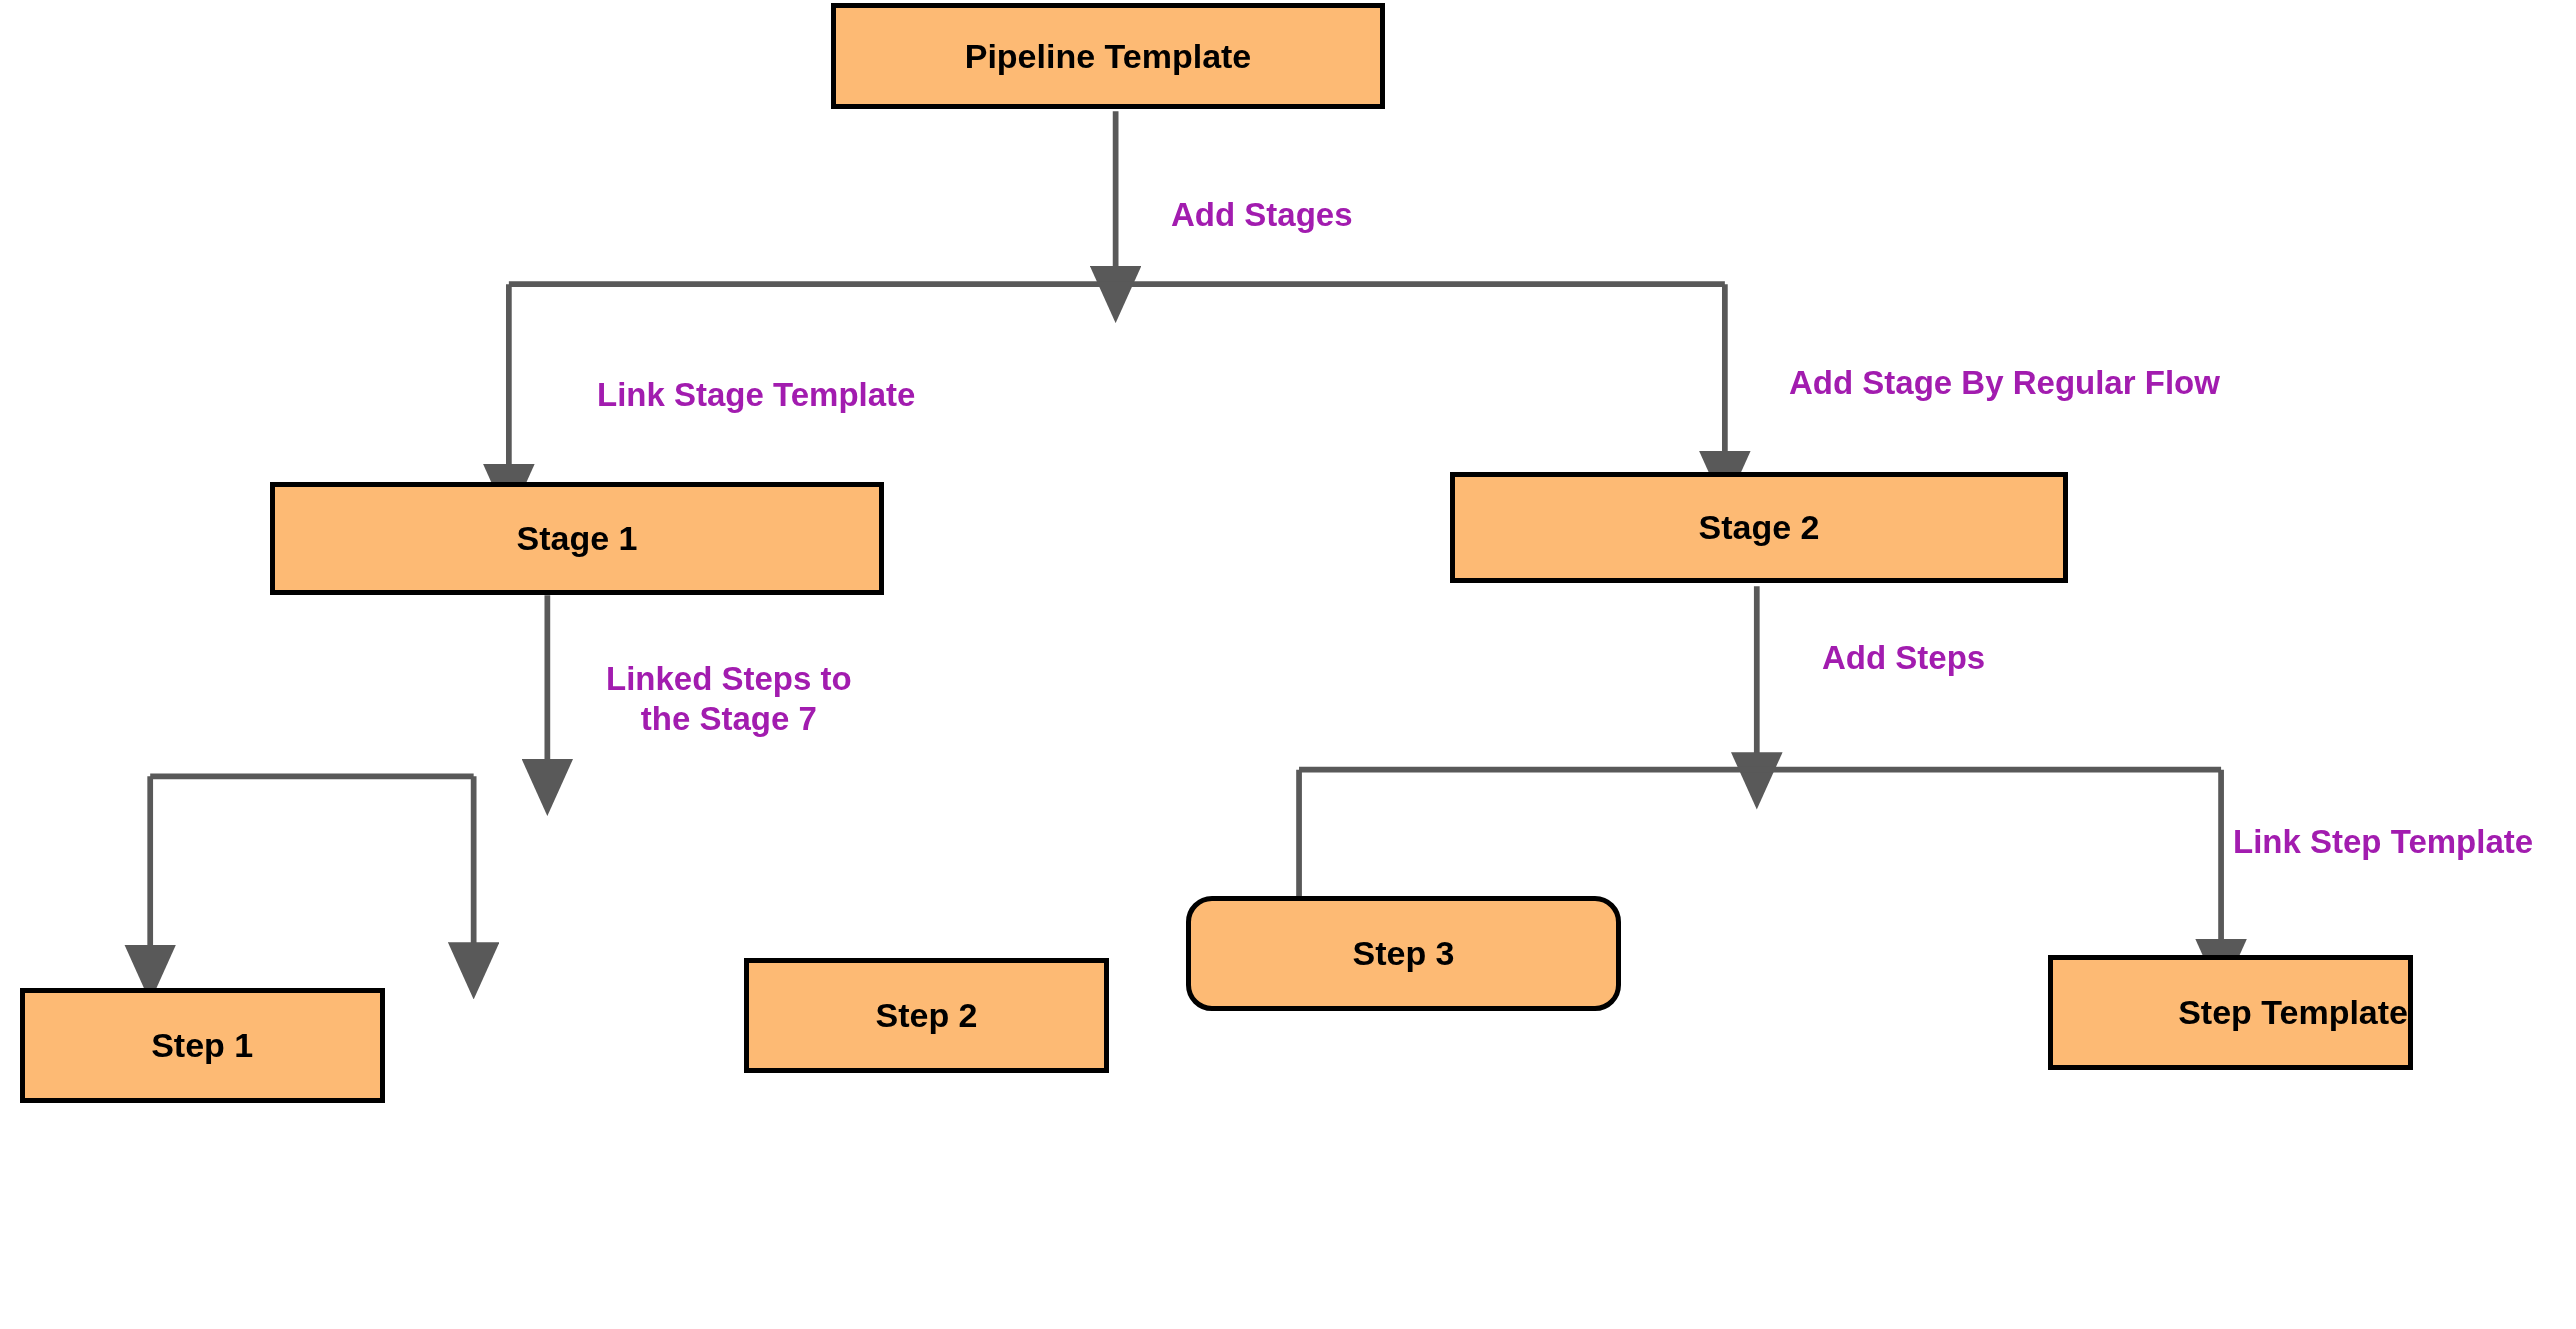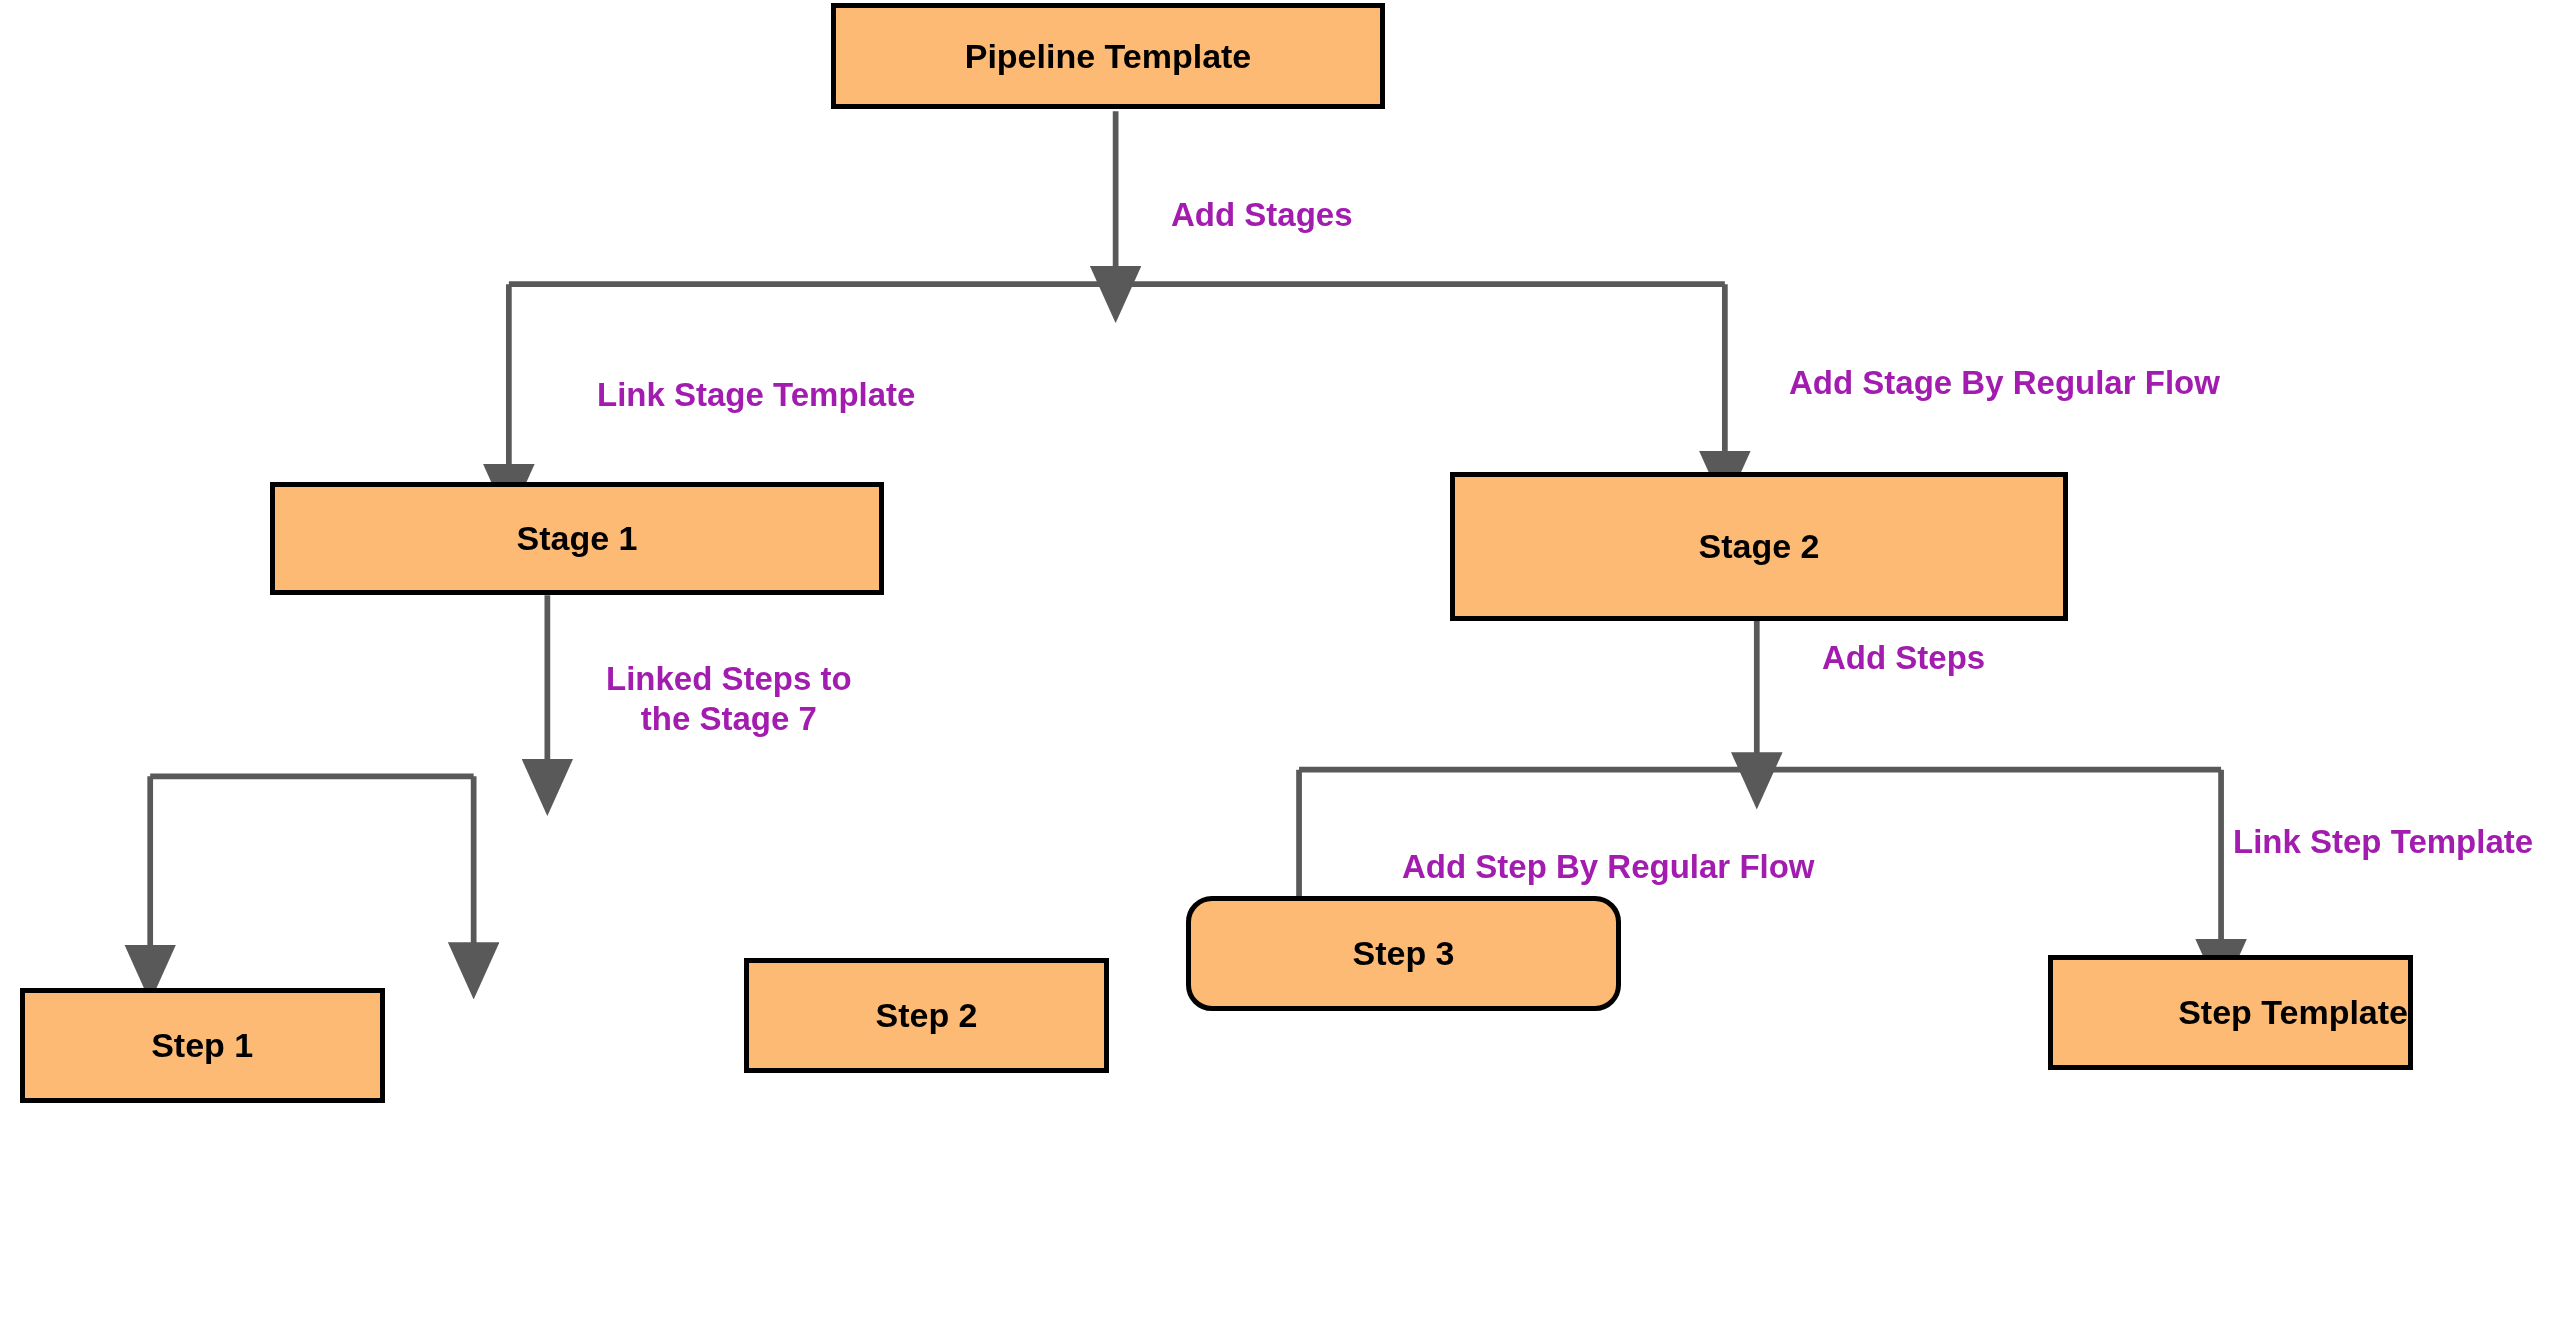--- a/index.html
+++ b/index.html
@@ -84,21 +84,21 @@
   </svg>
 
   <div class="node-box" style="left:831px; top:3.3px; width:554px; height:106px;">
     <span class="node-label">Pipeline Template</span>
   </div>
 
   <div class="node-box" style="left:270px; top:482px; width:614px; height:113px;">
     <span class="node-label">Stage 1</span>
   </div>
 
-  <div class="node-box" style="left:1450px; top:472px; width:618px; height:149px;">
+  <div class="node-box" style="left:1450px; top:472px; width:618px; height:111px;">
     <span class="node-label">Stage 2</span>
   </div>
 
   <div class="node-box" style="left:19.7px; top:988px; width:365px; height:115px;">
     <span class="node-label">Step 1</span>
   </div>
 
   <div class="node-box" style="left:744px; top:958px; width:365px; height:115px;">
     <span class="node-label">Step 2</span>
   </div>
@@ -115,18 +115,17 @@
 
   <div class="edge-label" style="left:597px; top:375px;">Link Stage Template</div>
 
   <div class="edge-label" style="left:1789px; top:363px;">Add Stage By Regular Flow</div>
 
   <div class="edge-label" style="left:606px; top:659px; text-align:center;">Linked Steps to
 the Stage 7</div>
 
   <div class="edge-label" style="left:1822px; top:638px;">Add Steps</div>
 
-  <div class="edge-label" style="left:1402px; top:847px;">Add Step By Regular Flow</div>
 
   <div class="edge-label" style="left:2233px; top:822px;">Link Step Template</div>
 
 </div>
 
 
 </body></html>

